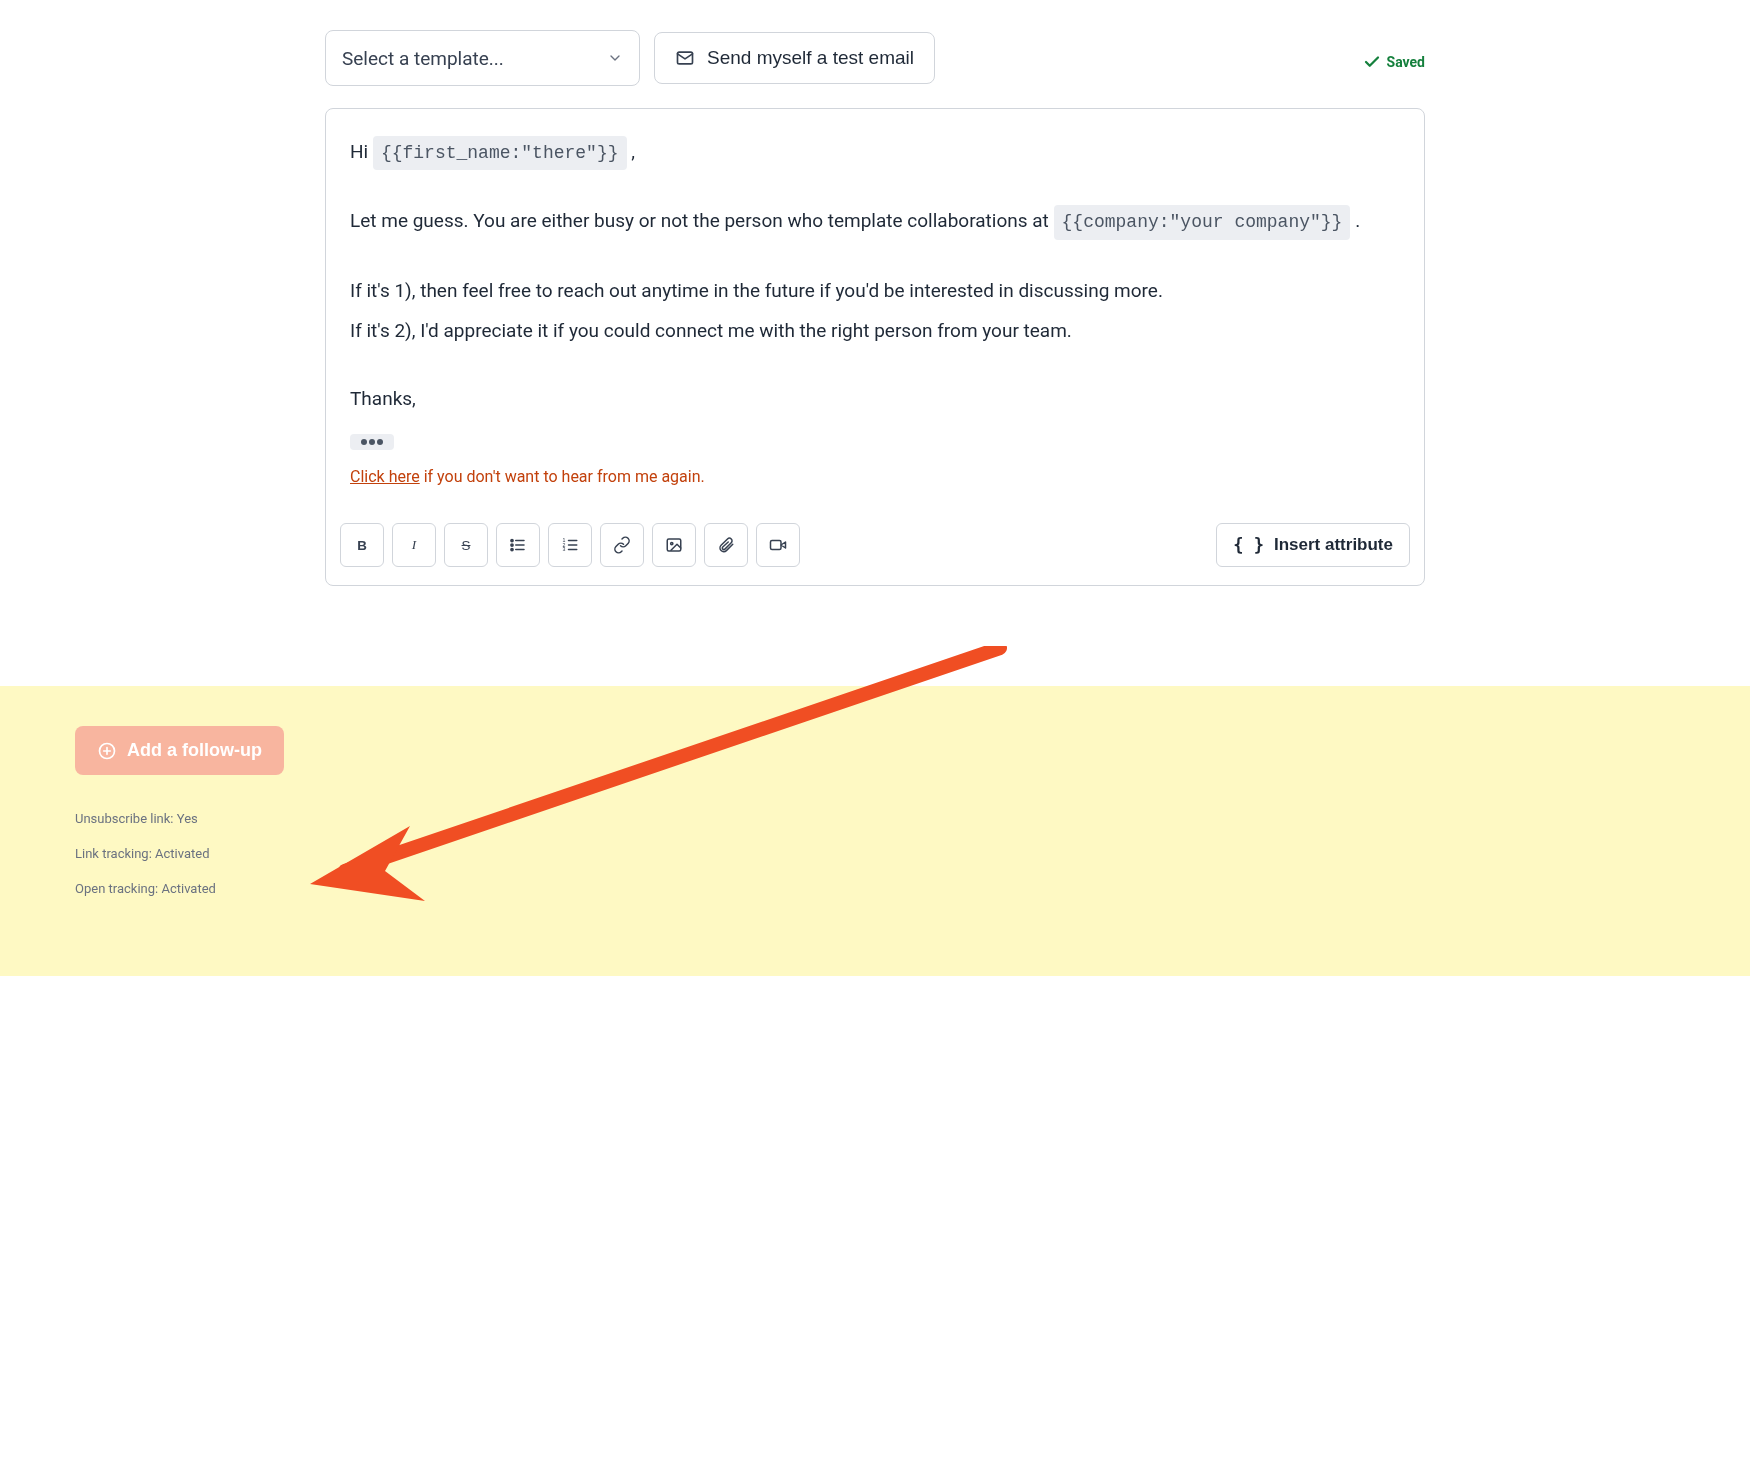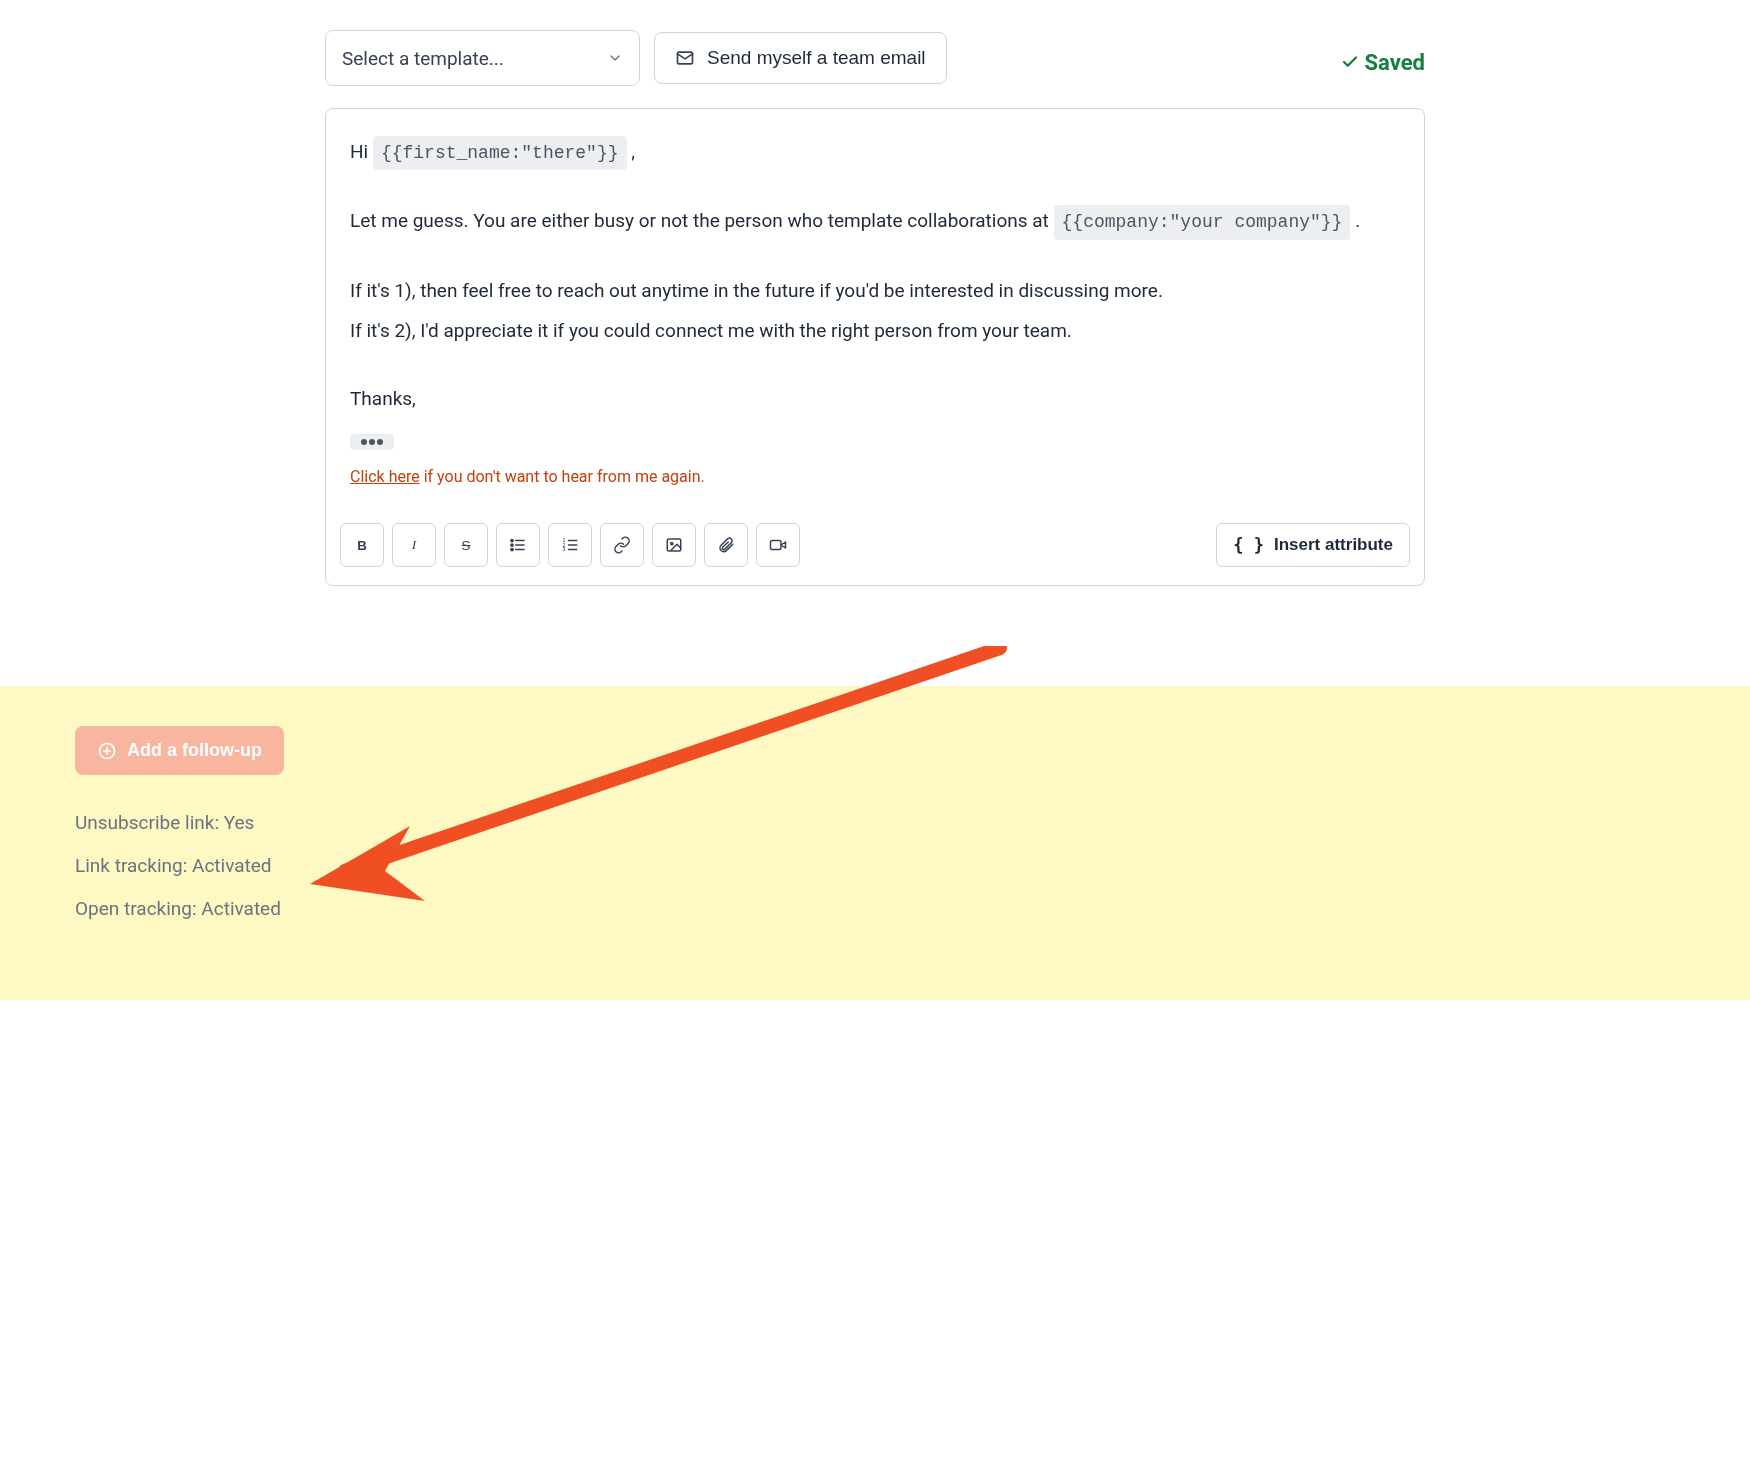--- a/index.html
+++ b/index.html
@@ -49,21 +49,21 @@
     font-size: 19px;
     font-weight: 500;
   }
   .spacer { flex: 1; }
   .saved-indicator {
     display: flex;
     align-items: center;
     gap: 6px;
     color: #15803d;
     font-weight: 700;
-    font-size: 22px;
+    font-size: 14px;
     margin-top: 8px;
   }
   .editor {
     margin: 0 55px;
     border: 1px solid #d1d5db;
     border-radius: 8px;
     background: #fff;
   }
   .subject-row {
     display: flex;
@@ -163,21 +163,21 @@
     font-size: 18px;
     font-weight: 600;
     padding: 14px 22px;
     border: none;
     border-radius: 8px;
     cursor: pointer;
   }
   .settings-list {
     margin-top: 36px;
     color: #6b7280;
-    font-size: 19px;
+    font-size: 13px;
   }
   .settings-list div { margin: 20px 0; }
   .bold-label { font-weight: 600; }
   .strike { text-decoration: line-through; }
   .code-braces { font-family: "SFMono-Regular", Consolas, monospace; font-weight: 700; }
   svg { display: block; }
   .arrow-annot {
     position: absolute;
     top: -40px;
     left: 290px;
@@ -200,21 +200,21 @@
           </svg>
       </span>
     </div>
     <button class="btn-outline">
       <span>
         <svg width="20" height="20" viewBox="0 0 24 24" fill="none" stroke="#374151" stroke-width="2" stroke-linecap="round" stroke-linejoin="round">
             <rect x="3" y="5" width="18" height="14" rx="2"></rect>
             <polyline points="3 7 12 13 21 7"></polyline>
           </svg>
       </span>
-      <span>Send myself a team email</span>
+      <span>Send myself a test email</span>
     </button>
     <div class="spacer"></div>
     <div class="saved-indicator">
       <span>
         <svg width="18" height="18" viewBox="0 0 24 24" fill="none" stroke="#15803d" stroke-width="3" stroke-linecap="round" stroke-linejoin="round">
             <polyline points="20 6 9 17 4 12"></polyline>
           </svg>
       </span>
       <span>Saved</span>
     </div>

